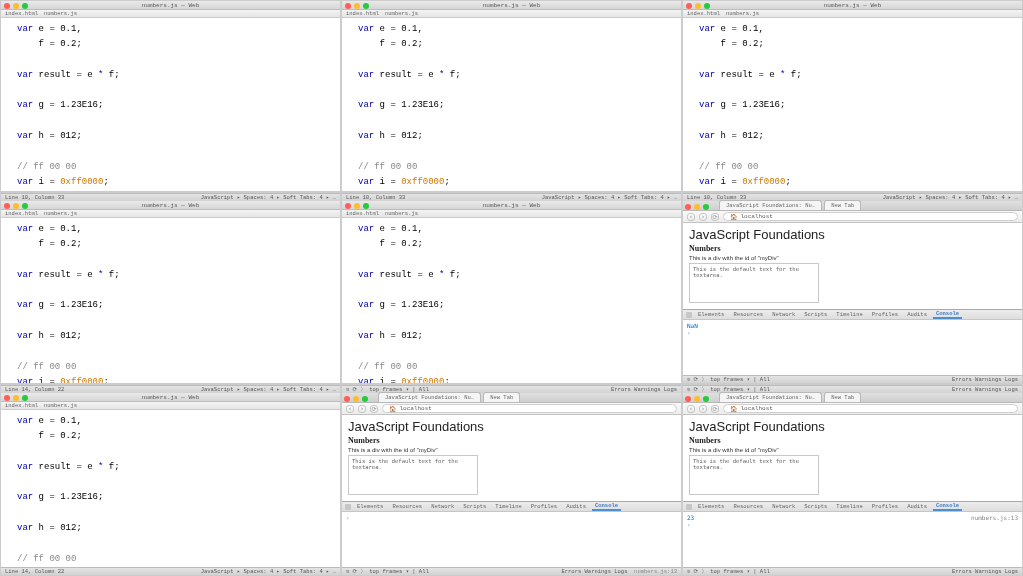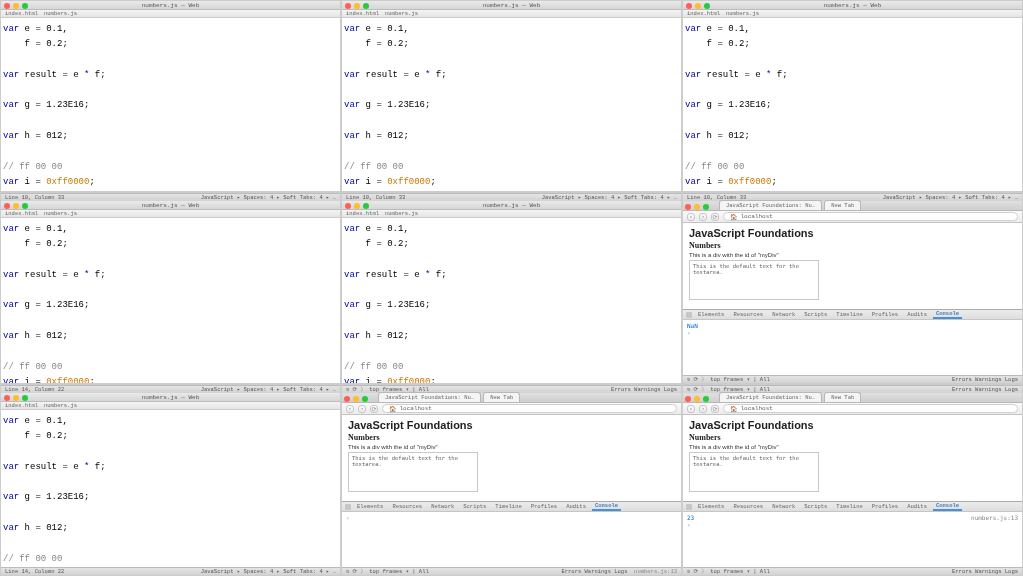--- a/index.html
+++ b/index.html
@@ -56,21 +56,21 @@
     color: #666;
     display: flex;
     align-items: center;
     padding: 0 4px;
     flex-shrink: 0;
     gap: 6px;
   }
   .codearea {
     flex: 1;
     background: #fff;
-    padding: 4px 4px 4px 2px;
+    padding: 4px 4px 4px 16px;
     overflow: hidden;
     white-space: pre;
     line-height: 1.7;
     font-size: 9px;
   }
   .statusbar {
     height: 8px;
     background: linear-gradient(#e4e4e4,#d2d2d2);
     border-top: 1px solid #bbb;
     font-size: 5.5px;
@@ -135,21 +135,21 @@
     align-items: center;
   }
   .page {
     flex: 1;
     background: #fff;
     font-family: "Helvetica Neue", Arial, sans-serif;
     padding: 4px 6px;
     color: #222;
     overflow: hidden;
   }
-  .page h1 { font-size: 11px; font-weight: 700; margin-bottom: 2px; }
+  .page h1 { font-size: 13px; font-weight: 400; margin-bottom: 2px; }
   .page h2 { font-size: 8px; font-weight: 700; margin-bottom: 2px; font-family: Liberation Serif, serif; }
   .page p  { font-size: 6px; color: #333; margin-bottom: 2px; }
   .textarea {
     width: 130px; height: 40px;
     border: 1px solid #c9c9c9;
     background: #fff;
     font-size: 5.5px;
     color: #666;
     padding: 2px 3px;
     resize: none;

